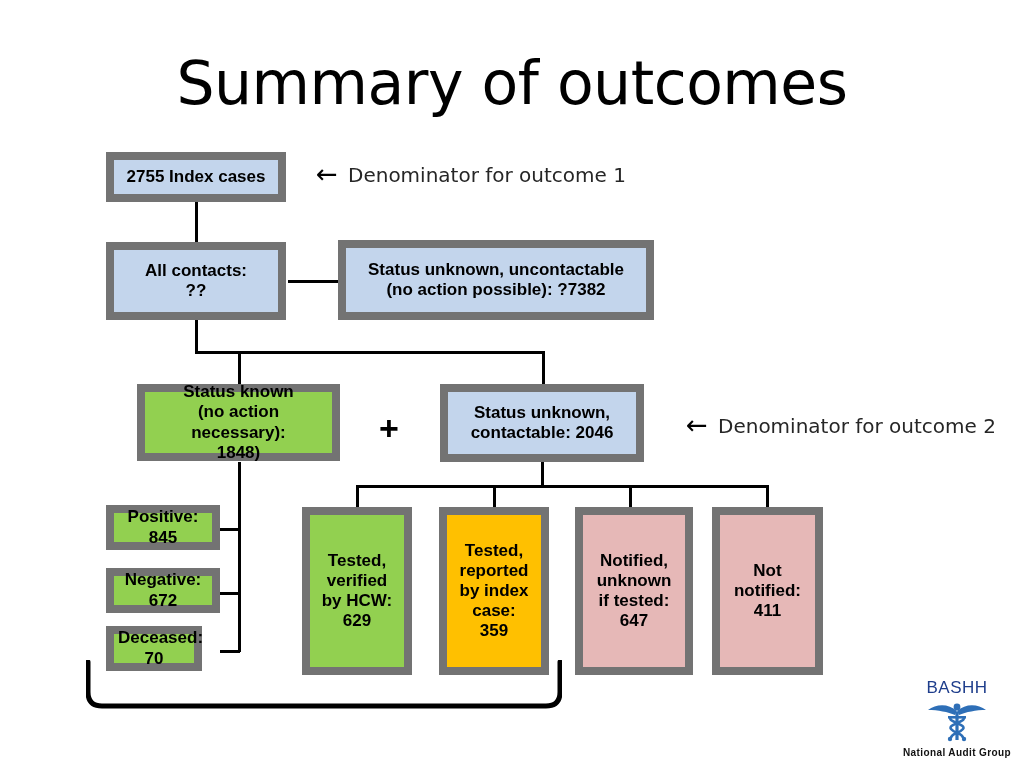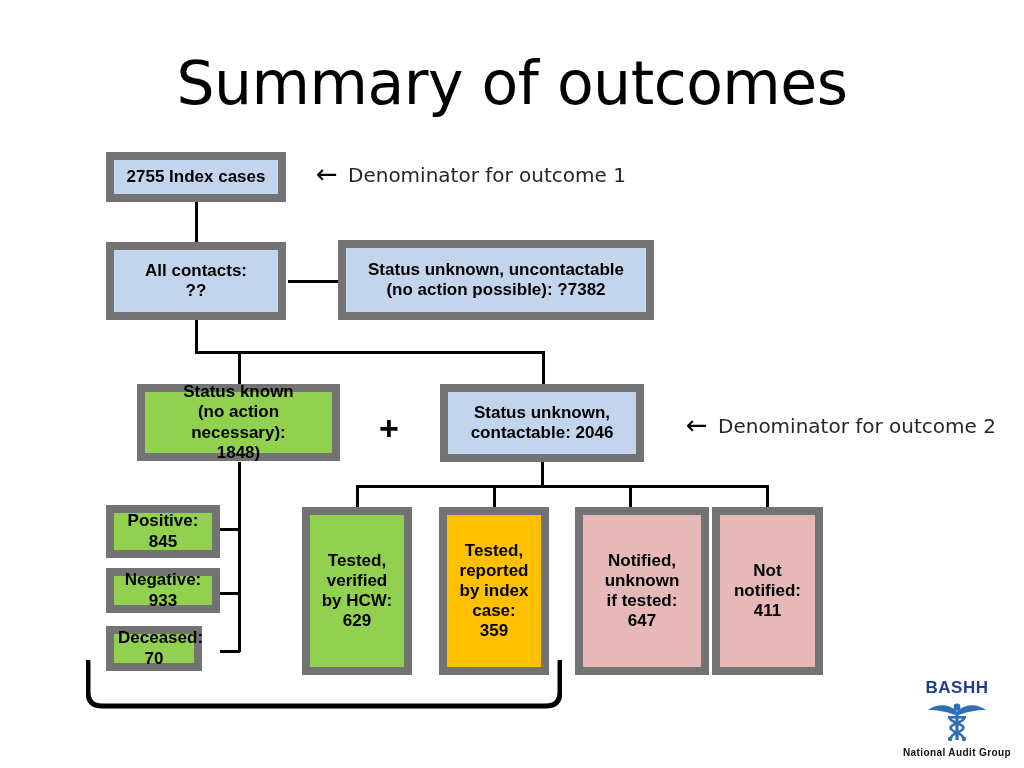--- a/index.html
+++ b/index.html
@@ -112,21 +112,21 @@
   .logo {
     position: absolute;
     left: 898px;
     top: 678px;
     width: 118px;
     height: 84px;
     text-align: center;
   }
   .logo-title {
     font-size: 17px;
-    font-weight: bold;
+    font-weight: normal;
     color: #1f3e8c;
     letter-spacing: 0.5px;
     font-family: "Liberation Sans", sans-serif;
   }
   .logo-sub {
     font-size: 10px;
     font-weight: bold;
     color: #111111;
     letter-spacing: 0.4px;
     font-family: "Liberation Sans", sans-serif;
@@ -183,28 +183,28 @@
     <span class="box-text">Status known
 (no action necessary):
 1848)</span>
   </div>
 
   <div class="box blue" style="left:440px; top:384px; width:204px; height:78px; font-size:17px;">
     <span class="box-text">Status unknown,
 contactable: 2046</span>
   </div>
 
-  <div class="box green" style="left:106px; top:505px; width:114px; height:53px; font-size:17px;">
+  <div class="box green" style="left:106px; top:505px; width:114px; height:45px; font-size:17px;">
     <span class="box-text">Positive:
 845</span>
   </div>
 
   <div class="box green" style="left:106px; top:568px; width:114px; height:45px; font-size:17px;">
     <span class="box-text">Negative:
-933</span>
+672</span>
   </div>
 
   <div class="box green" style="left:106px; top:626px; width:96px; height:45px; font-size:17px;">
     <span class="box-text">Deceased:
 70</span>
   </div>
 
   <div class="box green" style="left:302px; top:507px; width:110px; height:168px; font-size:17px;">
     <span class="box-text">Tested,
 verified
@@ -213,21 +213,21 @@
   </div>
 
   <div class="box amber" style="left:439px; top:507px; width:110px; height:168px; font-size:17px;">
     <span class="box-text">Tested,
 reported
 by index
 case:
 359</span>
   </div>
 
-  <div class="box pink" style="left:575px; top:507px; width:134px; height:168px; font-size:17px;">
+  <div class="box pink" style="left:575px; top:507px; width:118px; height:168px; font-size:17px;">
     <span class="box-text">Notified,
 unknown
 if tested:
 647</span>
   </div>
 
   <div class="box pink" style="left:712px; top:507px; width:111px; height:168px; font-size:17px;">
     <span class="box-text">Not
 notified:
 411</span>

